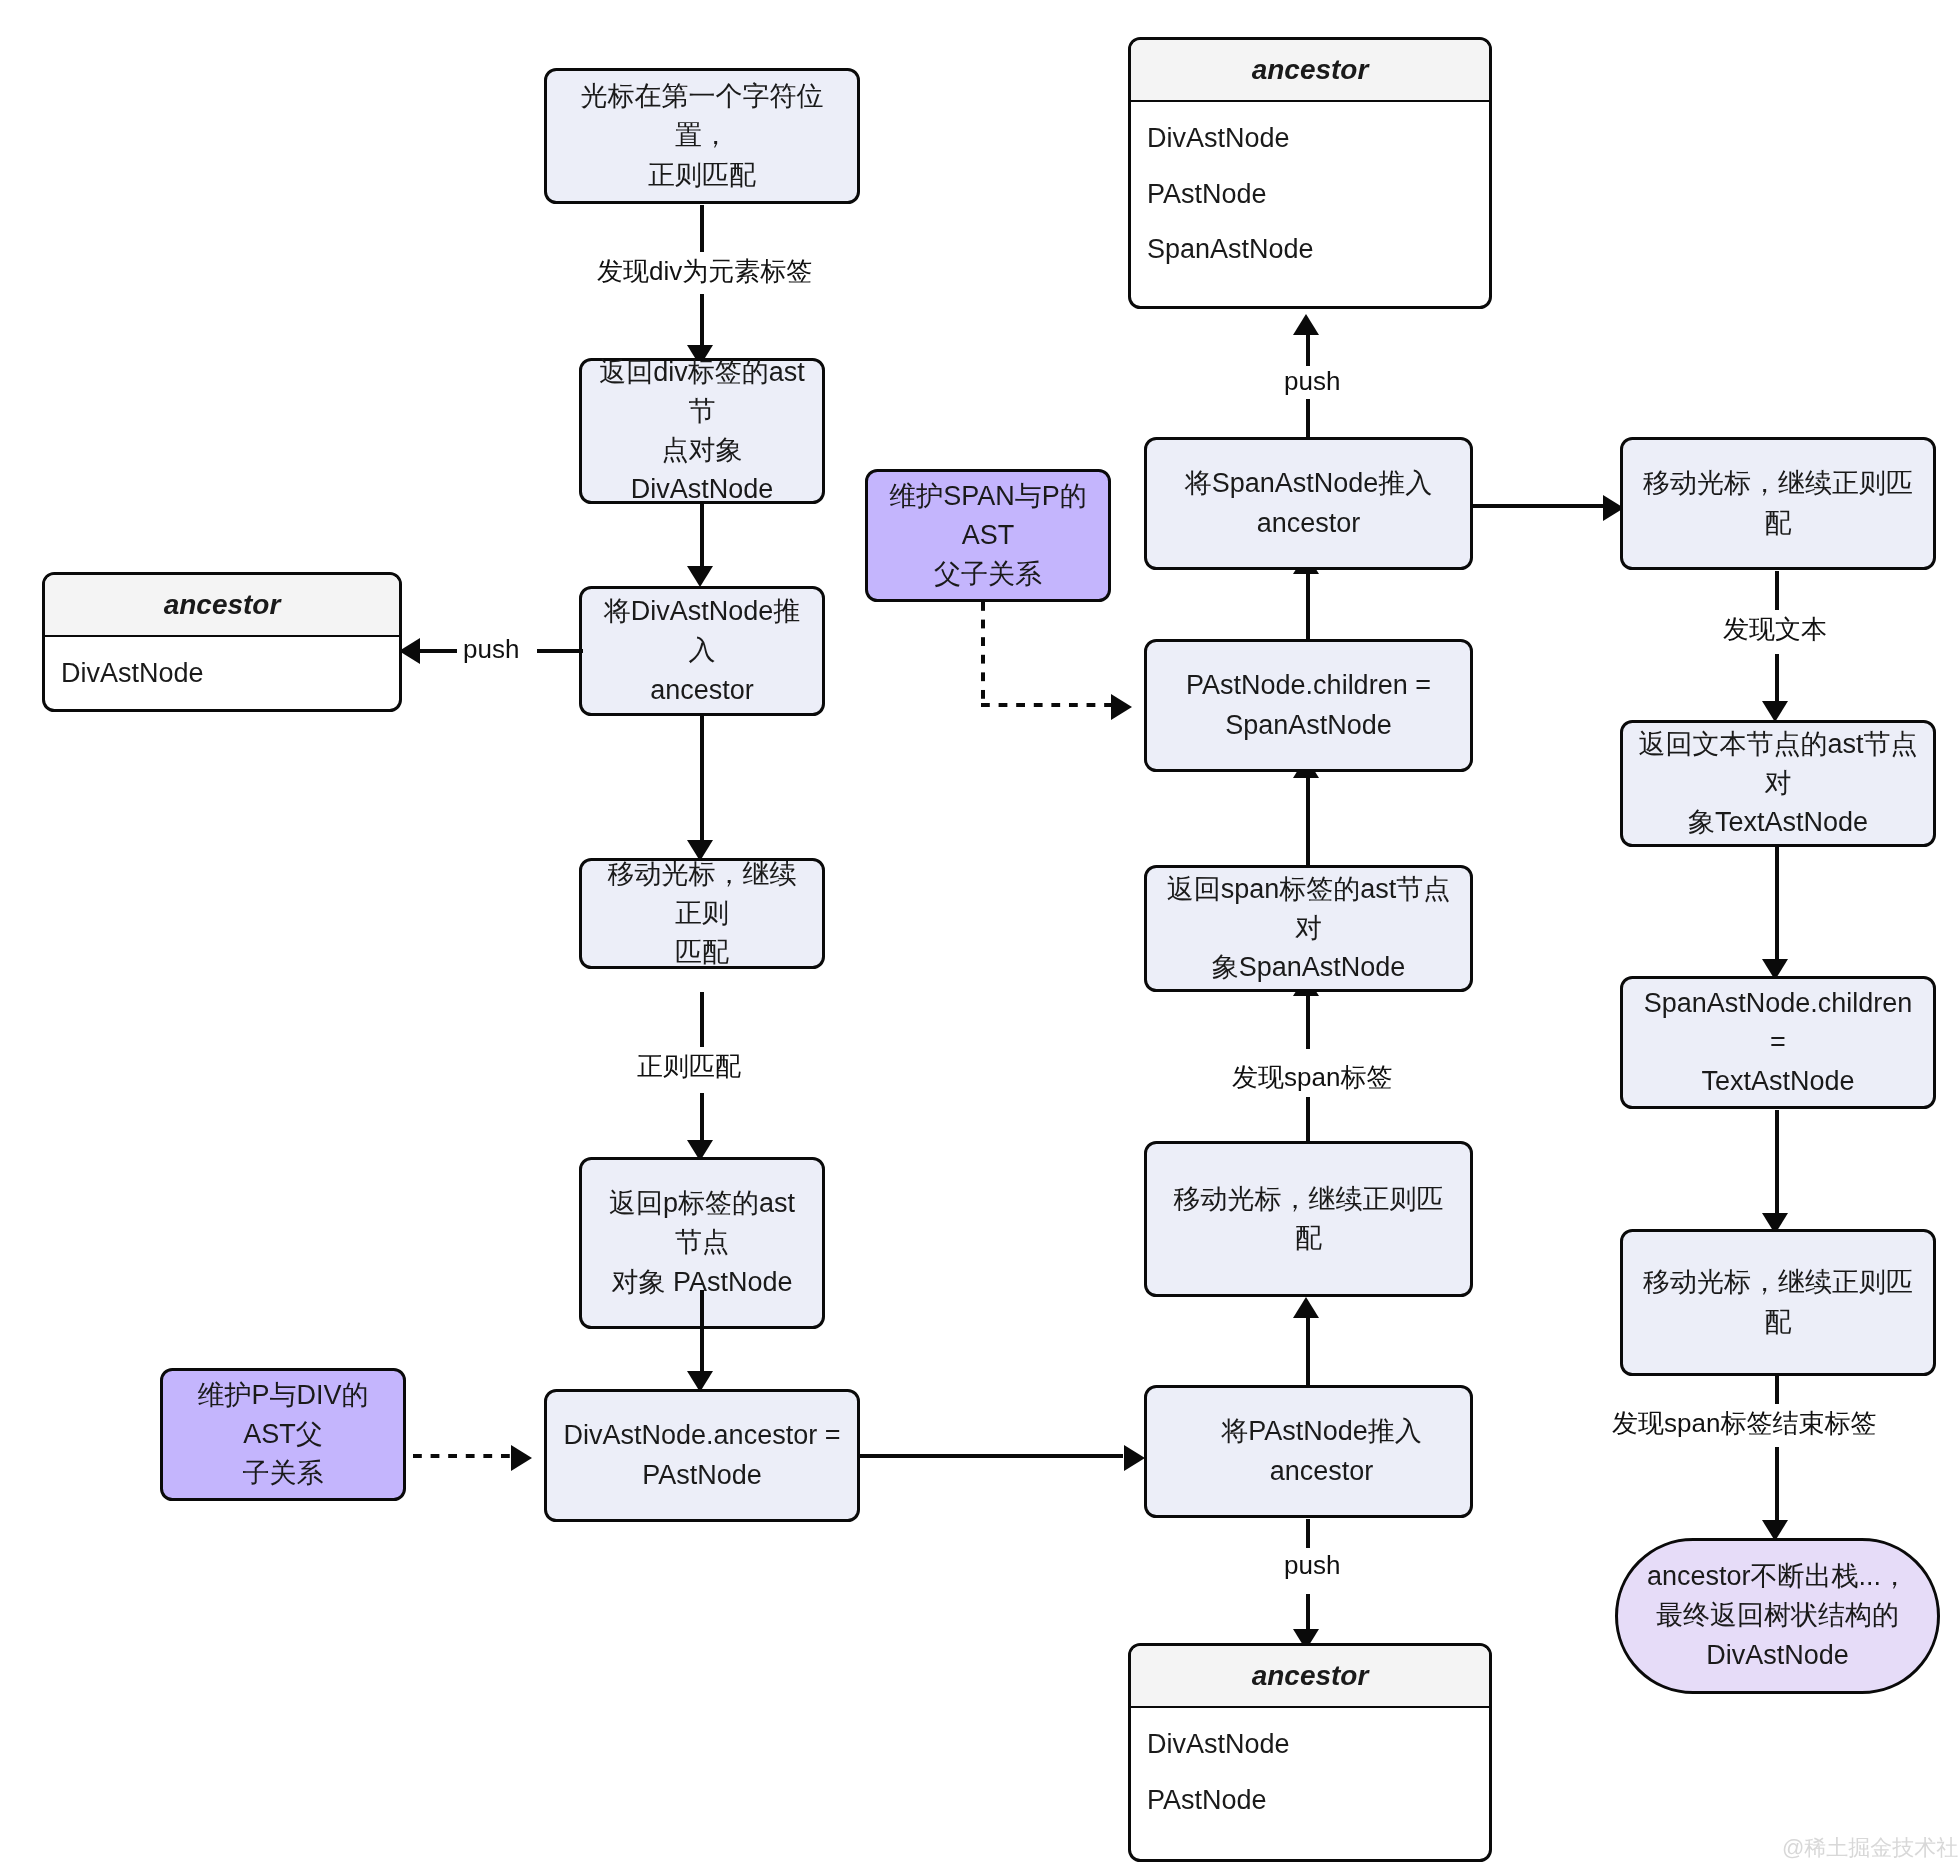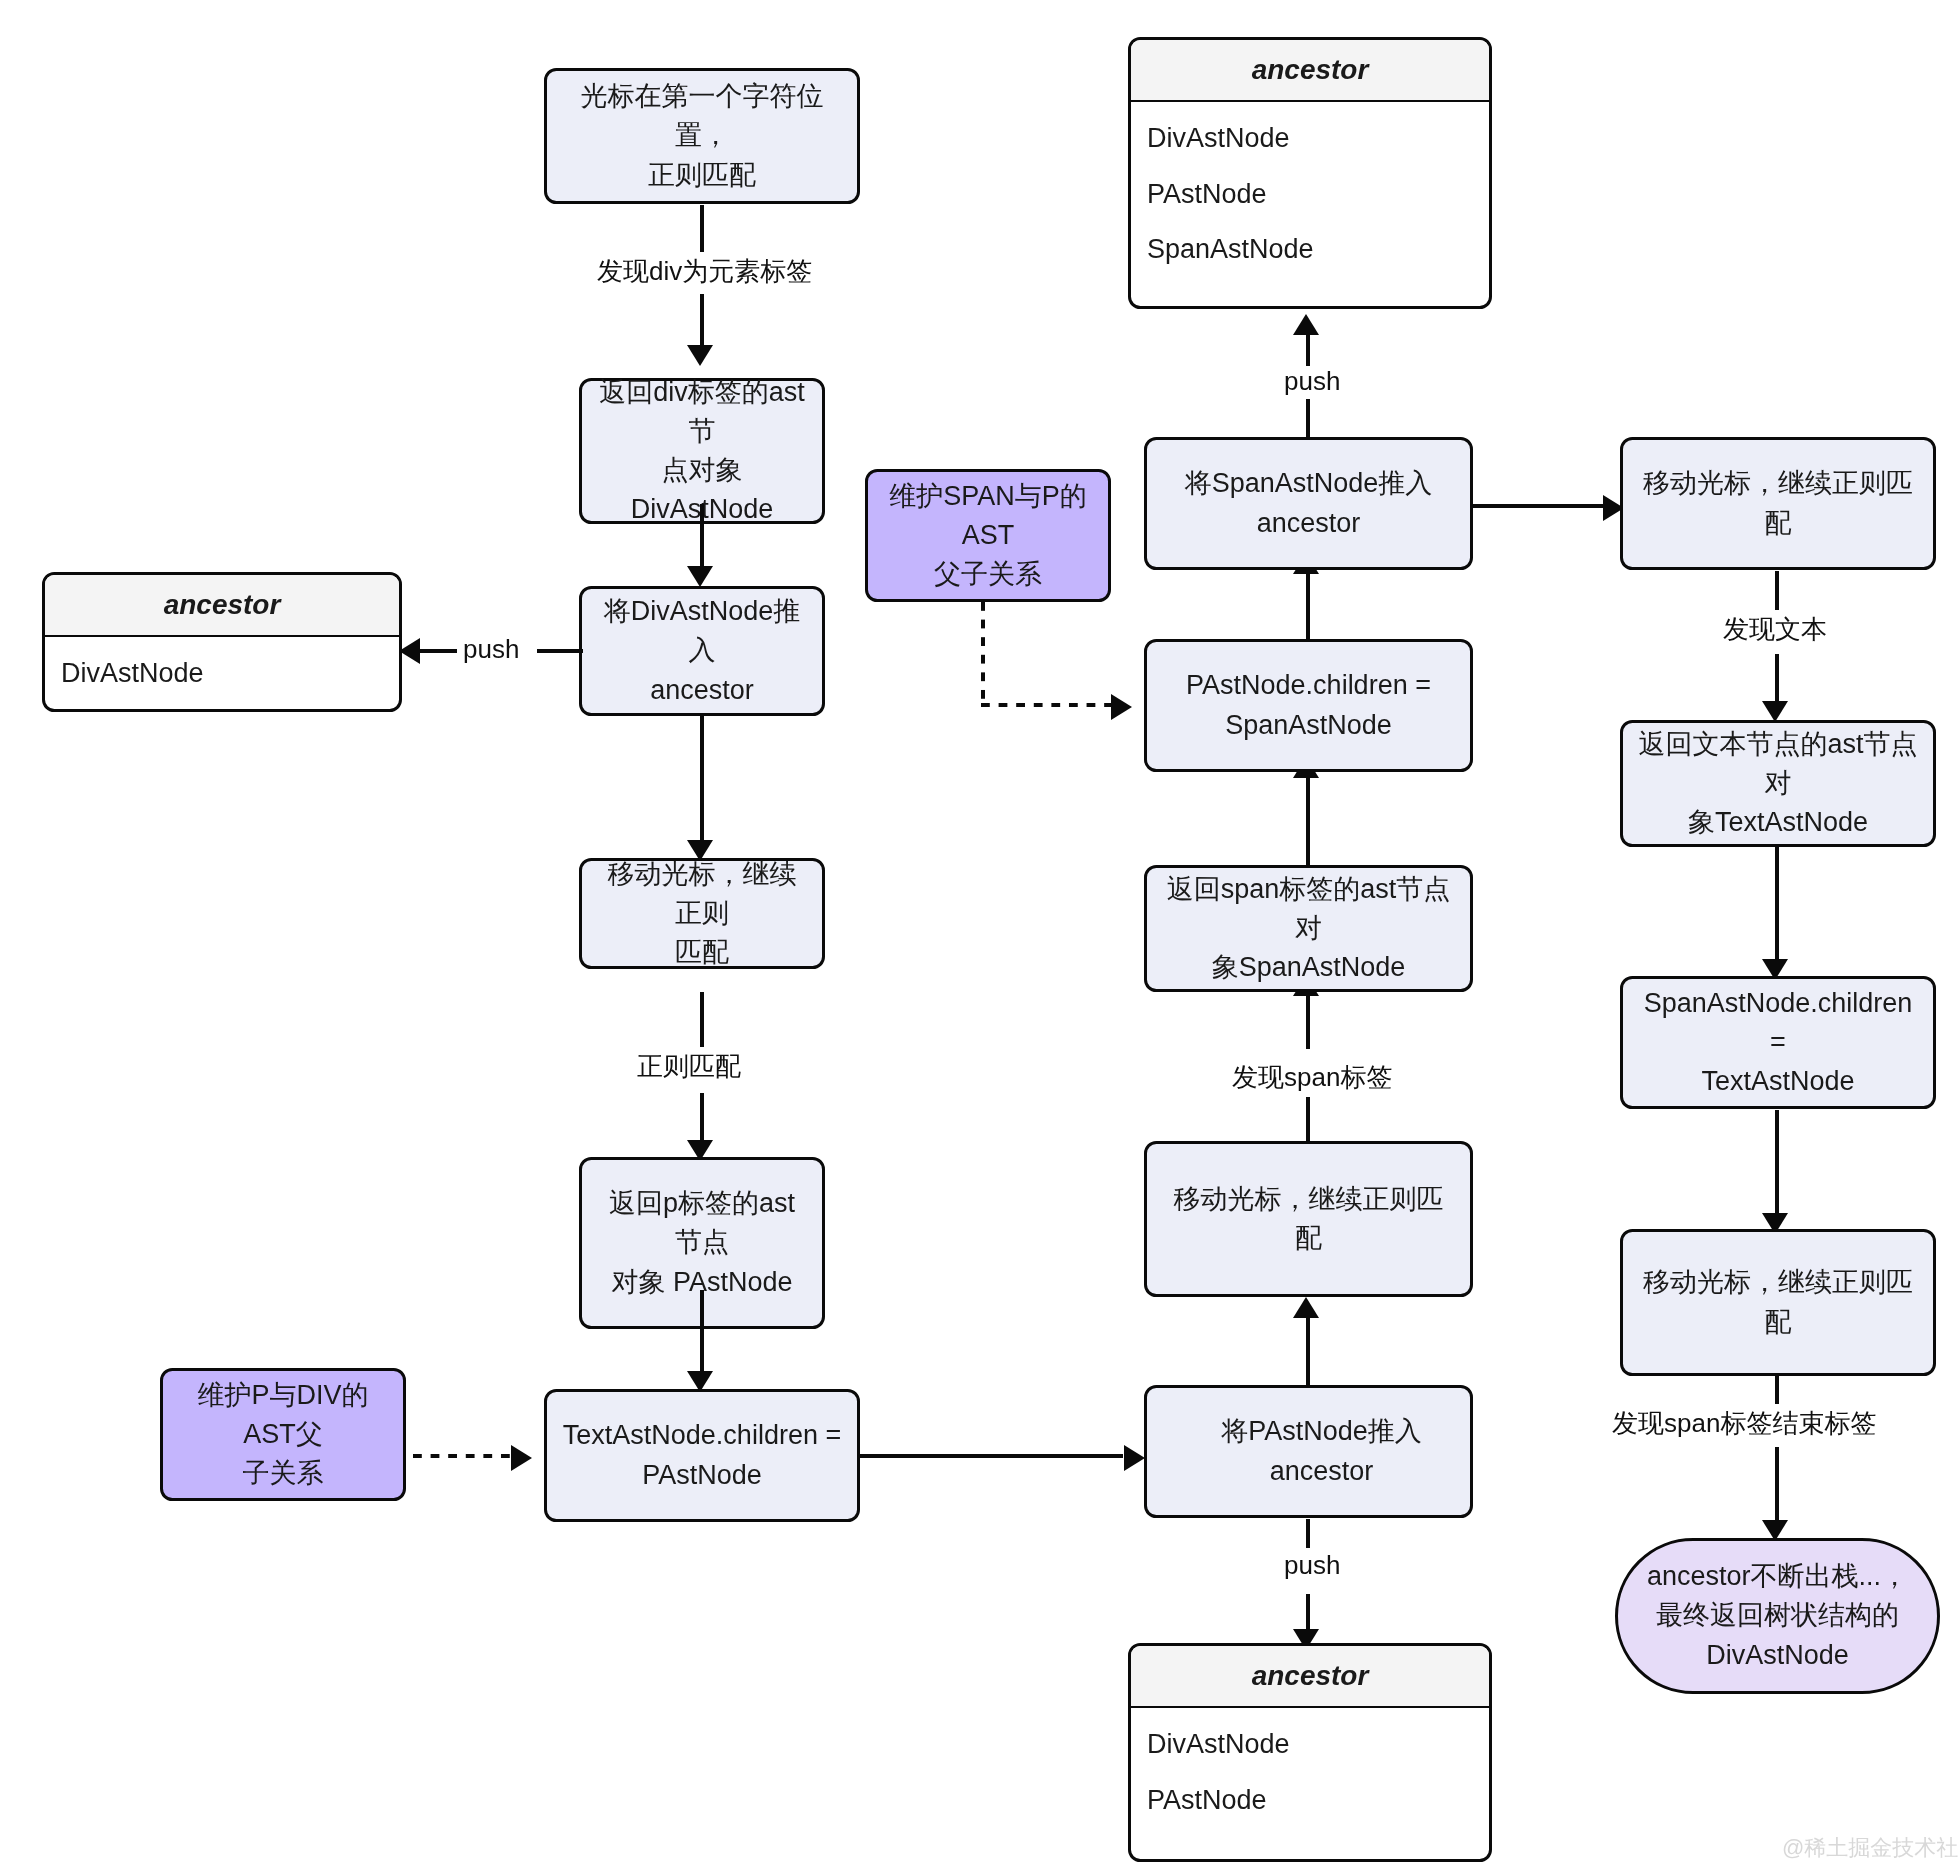--- a/index.html
+++ b/index.html
@@ -140,21 +140,21 @@
 <div id="canvas">
 
   <div class="node proc" style="left:544px;top:68px;width:316px;height:136px;">光标在第一个字符位置，
 正则匹配</div>
 
   <div class="vline" style="left:700px;top:205px;height:61px;"></div>
   <div class="edge-label" style="left:590px;top:252px;">发现div为元素标签</div>
   <div class="vline" style="left:700px;top:294px;height:54px;"></div>
   <div class="arrow arrow-down" style="left:687px;top:345px;"></div>
 
-  <div class="node proc" style="left:579px;top:378px;width:246px;height:146px;">返回div标签的ast节
+  <div class="node proc" style="left:579px;top:358px;width:246px;height:146px;">返回div标签的ast节
 点对象 DivAstNode</div>
 
   <div class="vline" style="left:700px;top:504px;height:66px;"></div>
   <div class="arrow arrow-down" style="left:687px;top:566px;"></div>
 
   <div class="node proc" style="left:579px;top:586px;width:246px;height:130px;">将DivAstNode推入
 ancestor</div>
 
   <div class="hline" style="left:537px;top:649px;width:46px;"></div>
   <div class="edge-label" style="left:456px;top:632px;">push</div>
@@ -178,21 +178,21 @@
   <div class="edge-label" style="left:630px;top:1047px;">正则匹配</div>
   <div class="vline" style="left:700px;top:1093px;height:51px;"></div>
   <div class="arrow arrow-down" style="left:687px;top:1140px;"></div>
 
   <div class="node proc" style="left:579px;top:1157px;width:246px;height:172px;">返回p标签的ast节点
 对象 PAstNode</div>
 
   <div class="vline" style="left:700px;top:1290px;height:84px;"></div>
   <div class="arrow arrow-down" style="left:687px;top:1371px;"></div>
 
-  <div class="node proc" style="left:544px;top:1389px;width:316px;height:133px;">TextAstNode.children =
+  <div class="node proc" style="left:544px;top:1389px;width:316px;height:133px;">DivAstNode.ancestor =
 PAstNode</div>
 
   <div class="node note" style="left:160px;top:1368px;width:246px;height:133px;">维护P与DIV的AST父
 子关系</div>
   <div class="hdots" style="left:413px;top:1454px;width:98px;"></div>
   <div class="arrow arrow-right" style="left:511px;top:1445px;"></div>
 
   <div class="hline" style="left:860px;top:1454px;width:263px;"></div>
   <div class="arrow arrow-right" style="left:1124px;top:1445px;"></div>
 

